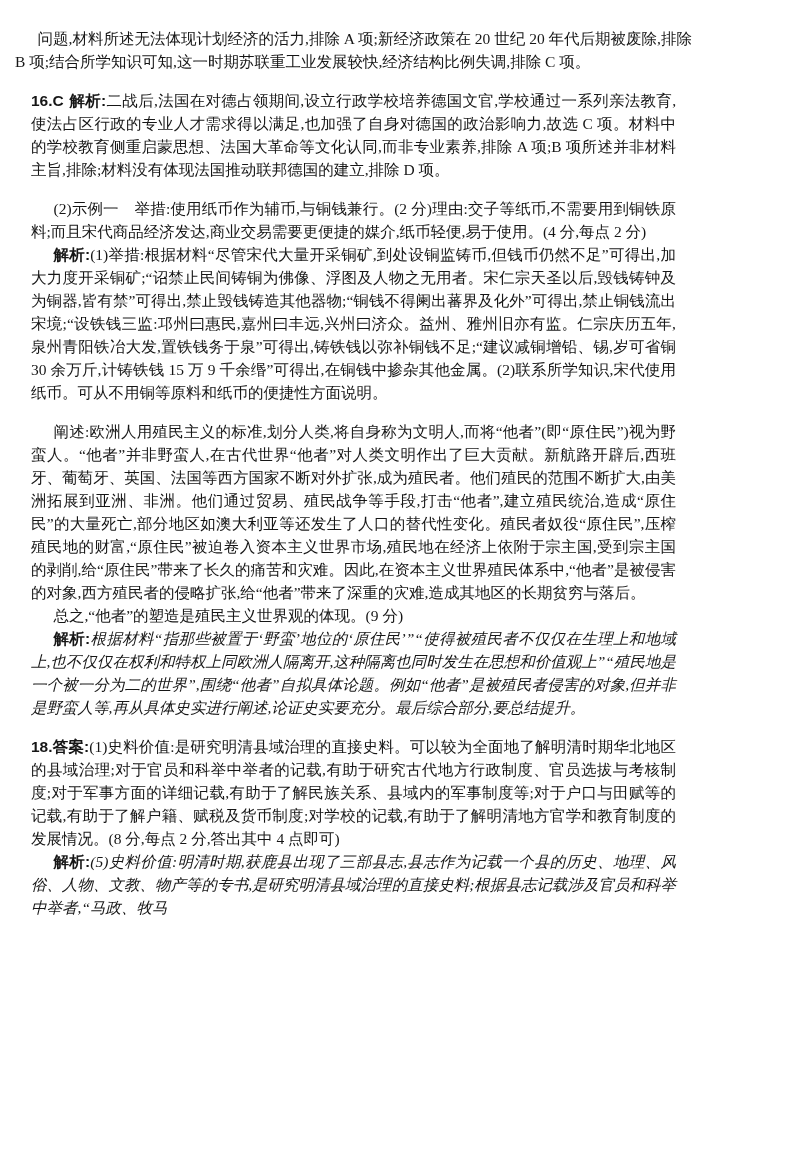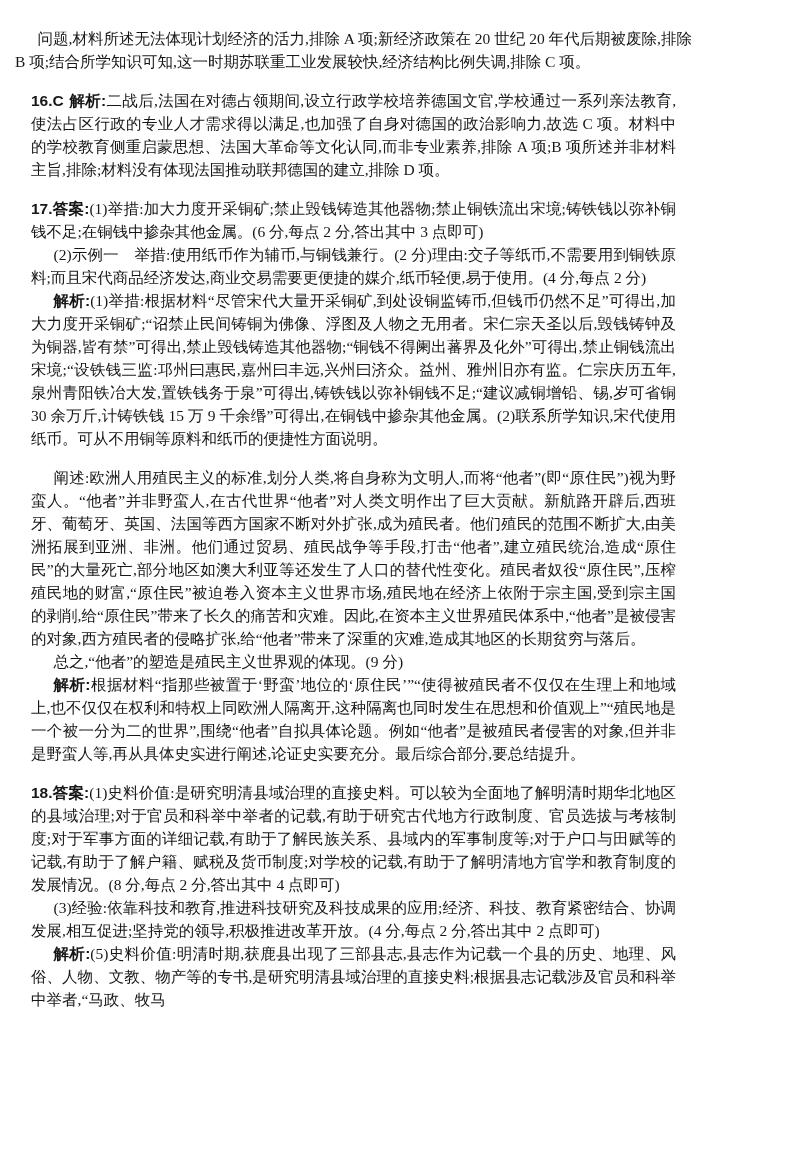--- a/index.html
+++ b/index.html
@@ -28,45 +28,44 @@
     text-indent: 1.45em;
   }
   .b {
     font-weight: 700;
     font-family: "Liberation Sans", "DejaVu Sans", sans-serif;
   }
   .gap {
     margin-right: 0.35em;
   }
   .kai {
+    font-style: italic;
   }
   section { margin: 16px; padding: 0; }
 </style>
 </head>
 <body>
 
 <main class="page">
 
   <p class="para indent"><span>问题,材料所述无法体现计划经济的活力,排除 A 项;新经济政策在 20 世纪 20 年代后期被废除,排除 B 项;结合所学知识可知,这一时期苏联重工业发展较快,经济结构比例失调,排除 C 项。</span></p>
 
   <section>
     <p class="para"><span class="b gap">16.C</span><span class="b">解析:</span><span>二战后,法国在对德占领期间,设立行政学校培养德国文官,学校通过一系列亲法教育,使法占区行政的专业人才需求得以满足,也加强了自身对德国的政治影响力,故选 C 项。材料中的学校教育侧重启蒙思想、法国大革命等文化认同,而非专业素养,排除 A 项;B 项所述并非材料主旨,排除;材料没有体现法国推动联邦德国的建立,排除 D 项。</span></p>
   </section>
 
   <section>
-    <p class="para"><span class="b">17.</span><span class="b">答案:</span><span>(1)举措:加大力度开采铜矿;禁止毁钱铸造其他器物;禁止铜铁流出宋境;铸铁钱以弥补铜钱不足;在铜钱中掺杂其他金属。(6 分,每点 2 分,答出其中 3 点即可)</span></p>
     <p class="para indent"><span>(2)示例一　举措:使用纸币作为辅币,与铜钱兼行。(2 分)理由:交子等纸币,不需要用到铜铁原料;而且宋代商品经济发达,商业交易需要更便捷的媒介,纸币轻便,易于使用。(4 分,每点 2 分)</span></p>
     <p class="para indent"><span class="b">解析:</span><span>(1)举措:根据材料“尽管宋代大量开采铜矿,到处设铜监铸币,但钱币仍然不足”可得出,加大力度开采铜矿;“诏禁止民间铸铜为佛像、浮图及人物之无用者。宋仁宗天圣以后,毁钱铸钟及为铜器,皆有禁”可得出,禁止毁钱铸造其他器物;“铜钱不得阑出蕃界及化外”可得出,禁止铜钱流出宋境;“设铁钱三监:邛州曰惠民,嘉州曰丰远,兴州曰济众。益州、雅州旧亦有监。仁宗庆历五年,泉州青阳铁冶大发,置铁钱务于泉”可得出,铸铁钱以弥补铜钱不足;“建议减铜增铅、锡,岁可省铜 30 余万斤,计铸铁钱 15 万 9 千余缗”可得出,在铜钱中掺杂其他金属。(2)联系所学知识,宋代使用纸币。可从不用铜等原料和纸币的便捷性方面说明。</span></p>
   </section>
 
   <section>
     <p class="para indent"><span>阐述:欧洲人用殖民主义的标准,划分人类,将自身称为文明人,而将“他者”(即“原住民”)视为野蛮人。“他者”并非野蛮人,在古代世界“他者”对人类文明作出了巨大贡献。新航路开辟后,西班牙、葡萄牙、英国、法国等西方国家不断对外扩张,成为殖民者。他们殖民的范围不断扩大,由美洲拓展到亚洲、非洲。他们通过贸易、殖民战争等手段,打击“他者”,建立殖民统治,造成“原住民”的大量死亡,部分地区如澳大利亚等还发生了人口的替代性变化。殖民者奴役“原住民”,压榨殖民地的财富,“原住民”被迫卷入资本主义世界市场,殖民地在经济上依附于宗主国,受到宗主国的剥削,给“原住民”带来了长久的痛苦和灾难。因此,在资本主义世界殖民体系中,“他者”是被侵害的对象,西方殖民者的侵略扩张,给“他者”带来了深重的灾难,造成其地区的长期贫穷与落后。</span></p>
     <p class="para indent"><span>总之,“他者”的塑造是殖民主义世界观的体现。(9 分)</span></p>
     <p class="para indent"><span class="b">解析:</span><span class="kai">根据材料“指那些被置于‘野蛮’地位的‘原住民’”“使得被殖民者不仅仅在生理上和地域上,也不仅仅在权利和特权上同欧洲人隔离开,这种隔离也同时发生在思想和价值观上”“殖民地是一个被一分为二的世界”,围绕“他者”自拟具体论题。例如“他者”是被殖民者侵害的对象,但并非是野蛮人等,再从具体史实进行阐述,论证史实要充分。最后综合部分,要总结提升。</span></p>
   </section>
 
   <section>
     <p class="para"><span class="b">18.</span><span class="b">答案:</span><span>(1)史料价值:是研究明清县域治理的直接史料。可以较为全面地了解明清时期华北地区的县域治理;对于官员和科举中举者的记载,有助于研究古代地方行政制度、官员选拔与考核制度;对于军事方面的详细记载,有助于了解民族关系、县域内的军事制度等;对于户口与田赋等的记载,有助于了解户籍、赋税及货币制度;对学校的记载,有助于了解明清地方官学和教育制度的发展情况。(8 分,每点 2 分,答出其中 4 点即可)</span></p>
-    <p class="para indent"><span>(3)经验:依靠科技和教育,推进科技研究及科技成果的应用;经济、科技、教育紧密结合、协调发展,相互促进;坚持党的领导,积极推进改革开放。(4 分,每点 2 分,答出其中 2 点即可)</span></p>
     <p class="para indent"><span class="b">解析:</span><span class="kai">(5)史料价值:明清时期,获鹿县出现了三部县志,县志作为记载一个县的历史、地理、风俗、人物、文教、物产等的专书,是研究明清县域治理的直接史料;根据县志记载涉及官员和科举中举者,“马政、牧马</span></p>
   </section>
 
 </main>
 
 </body></html>

